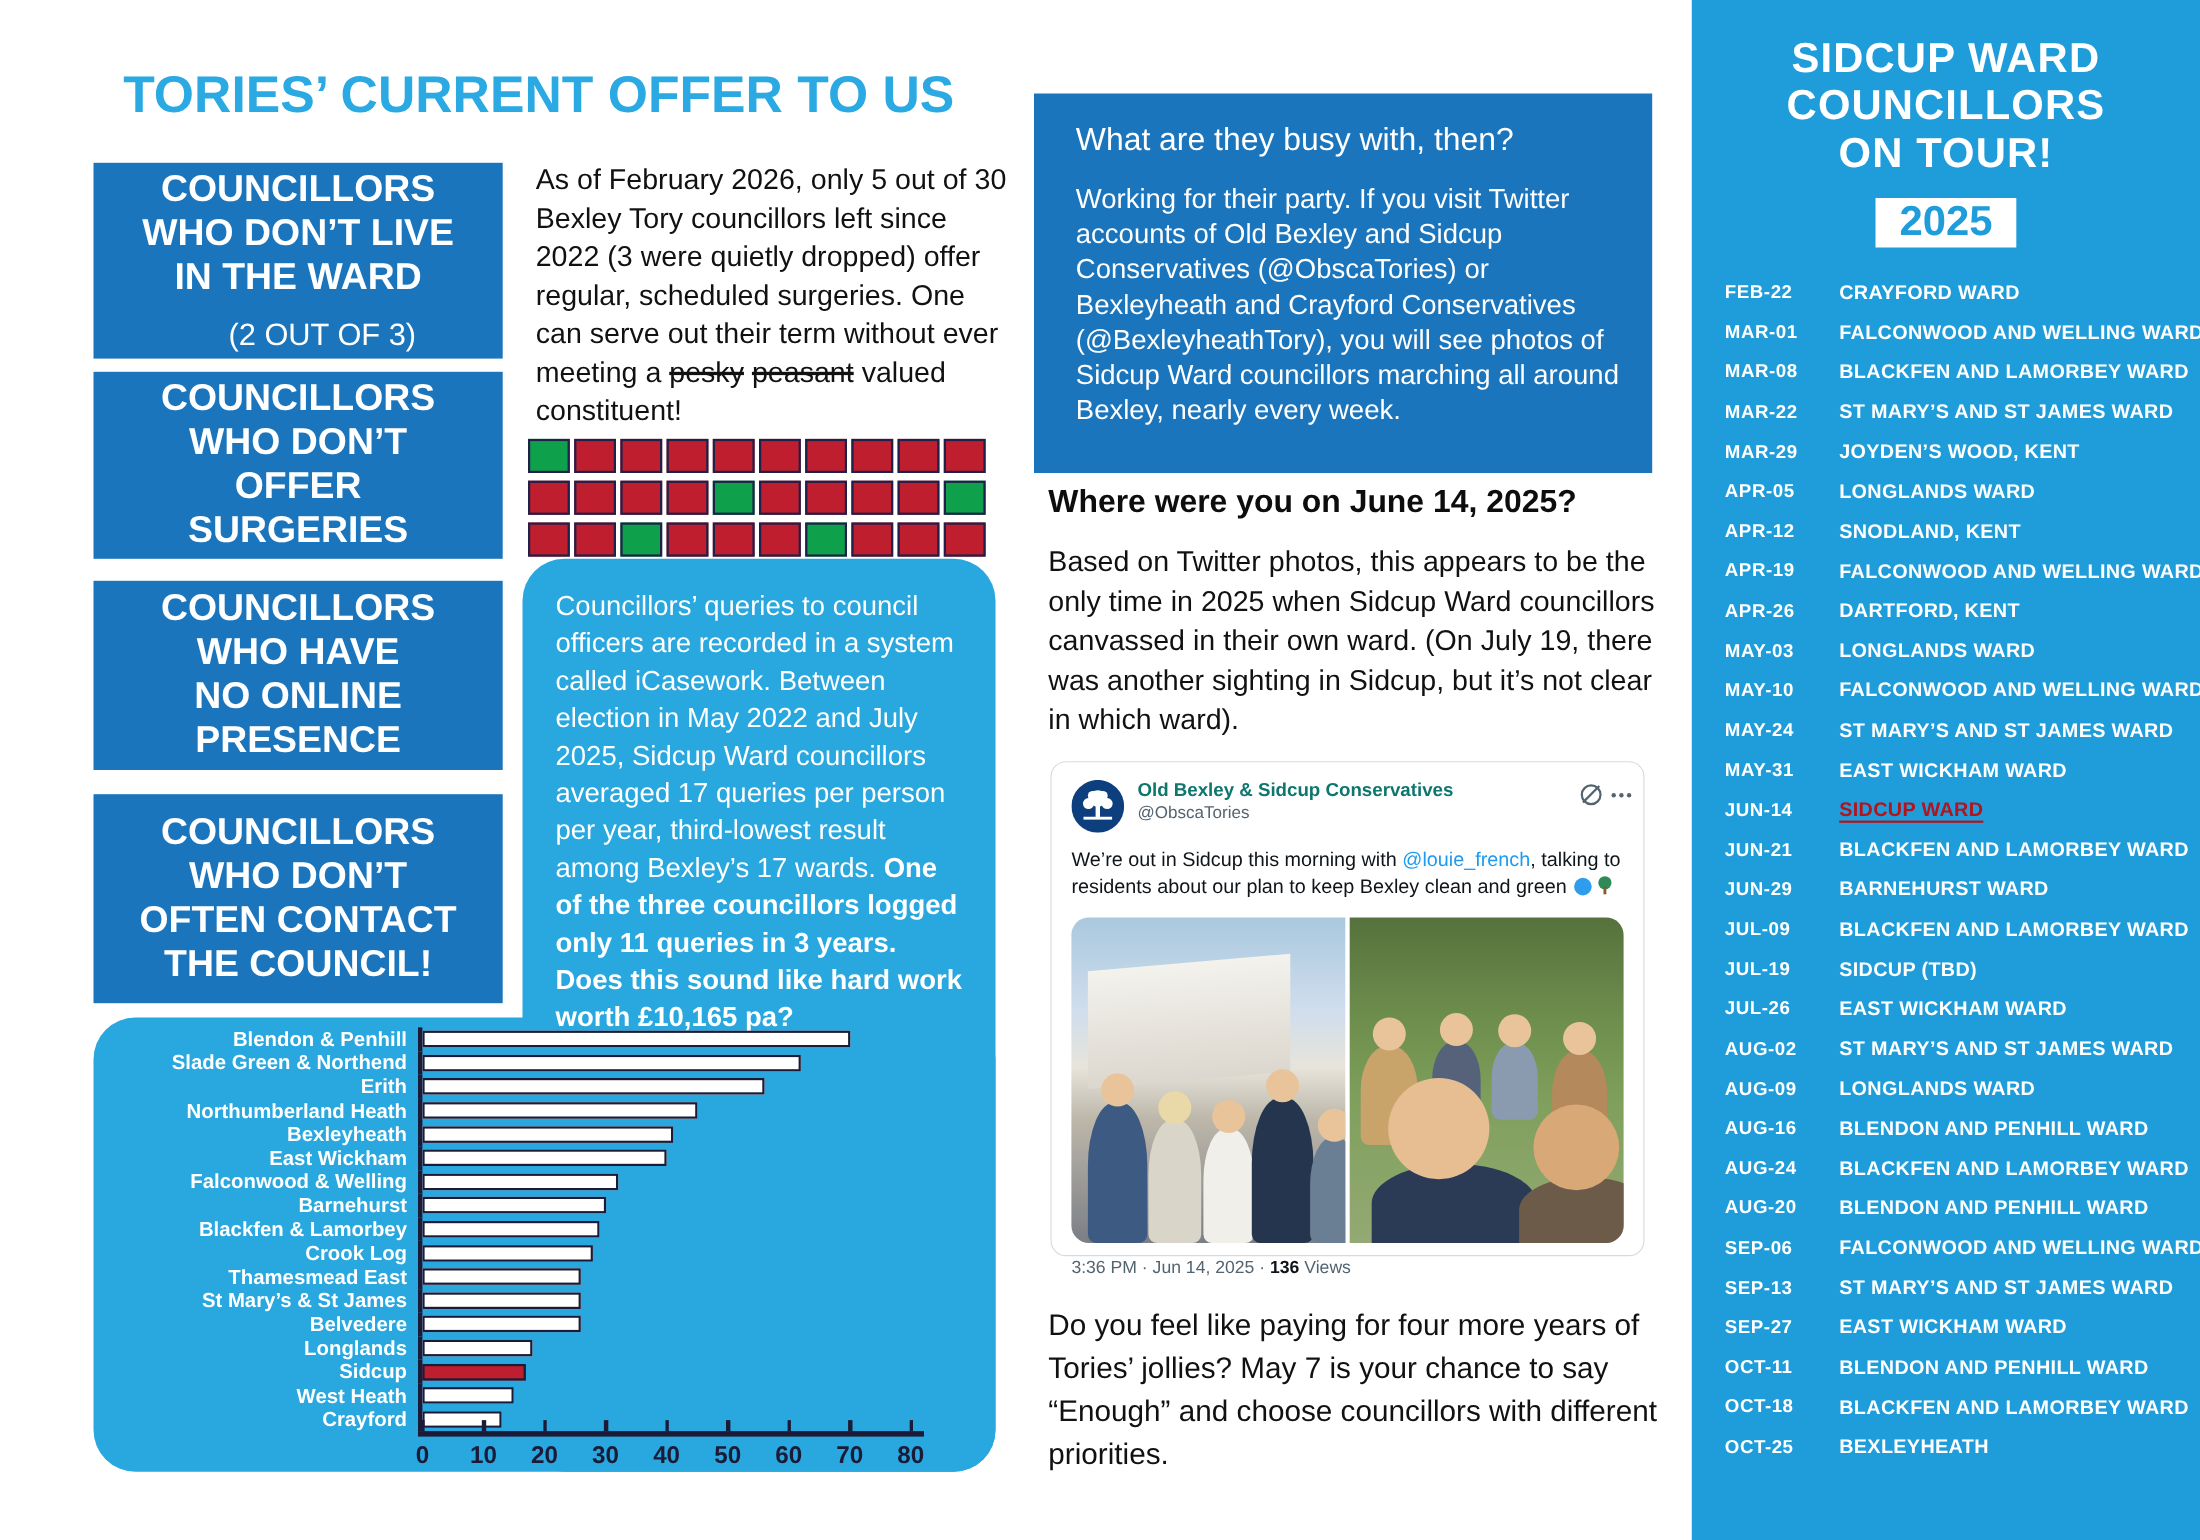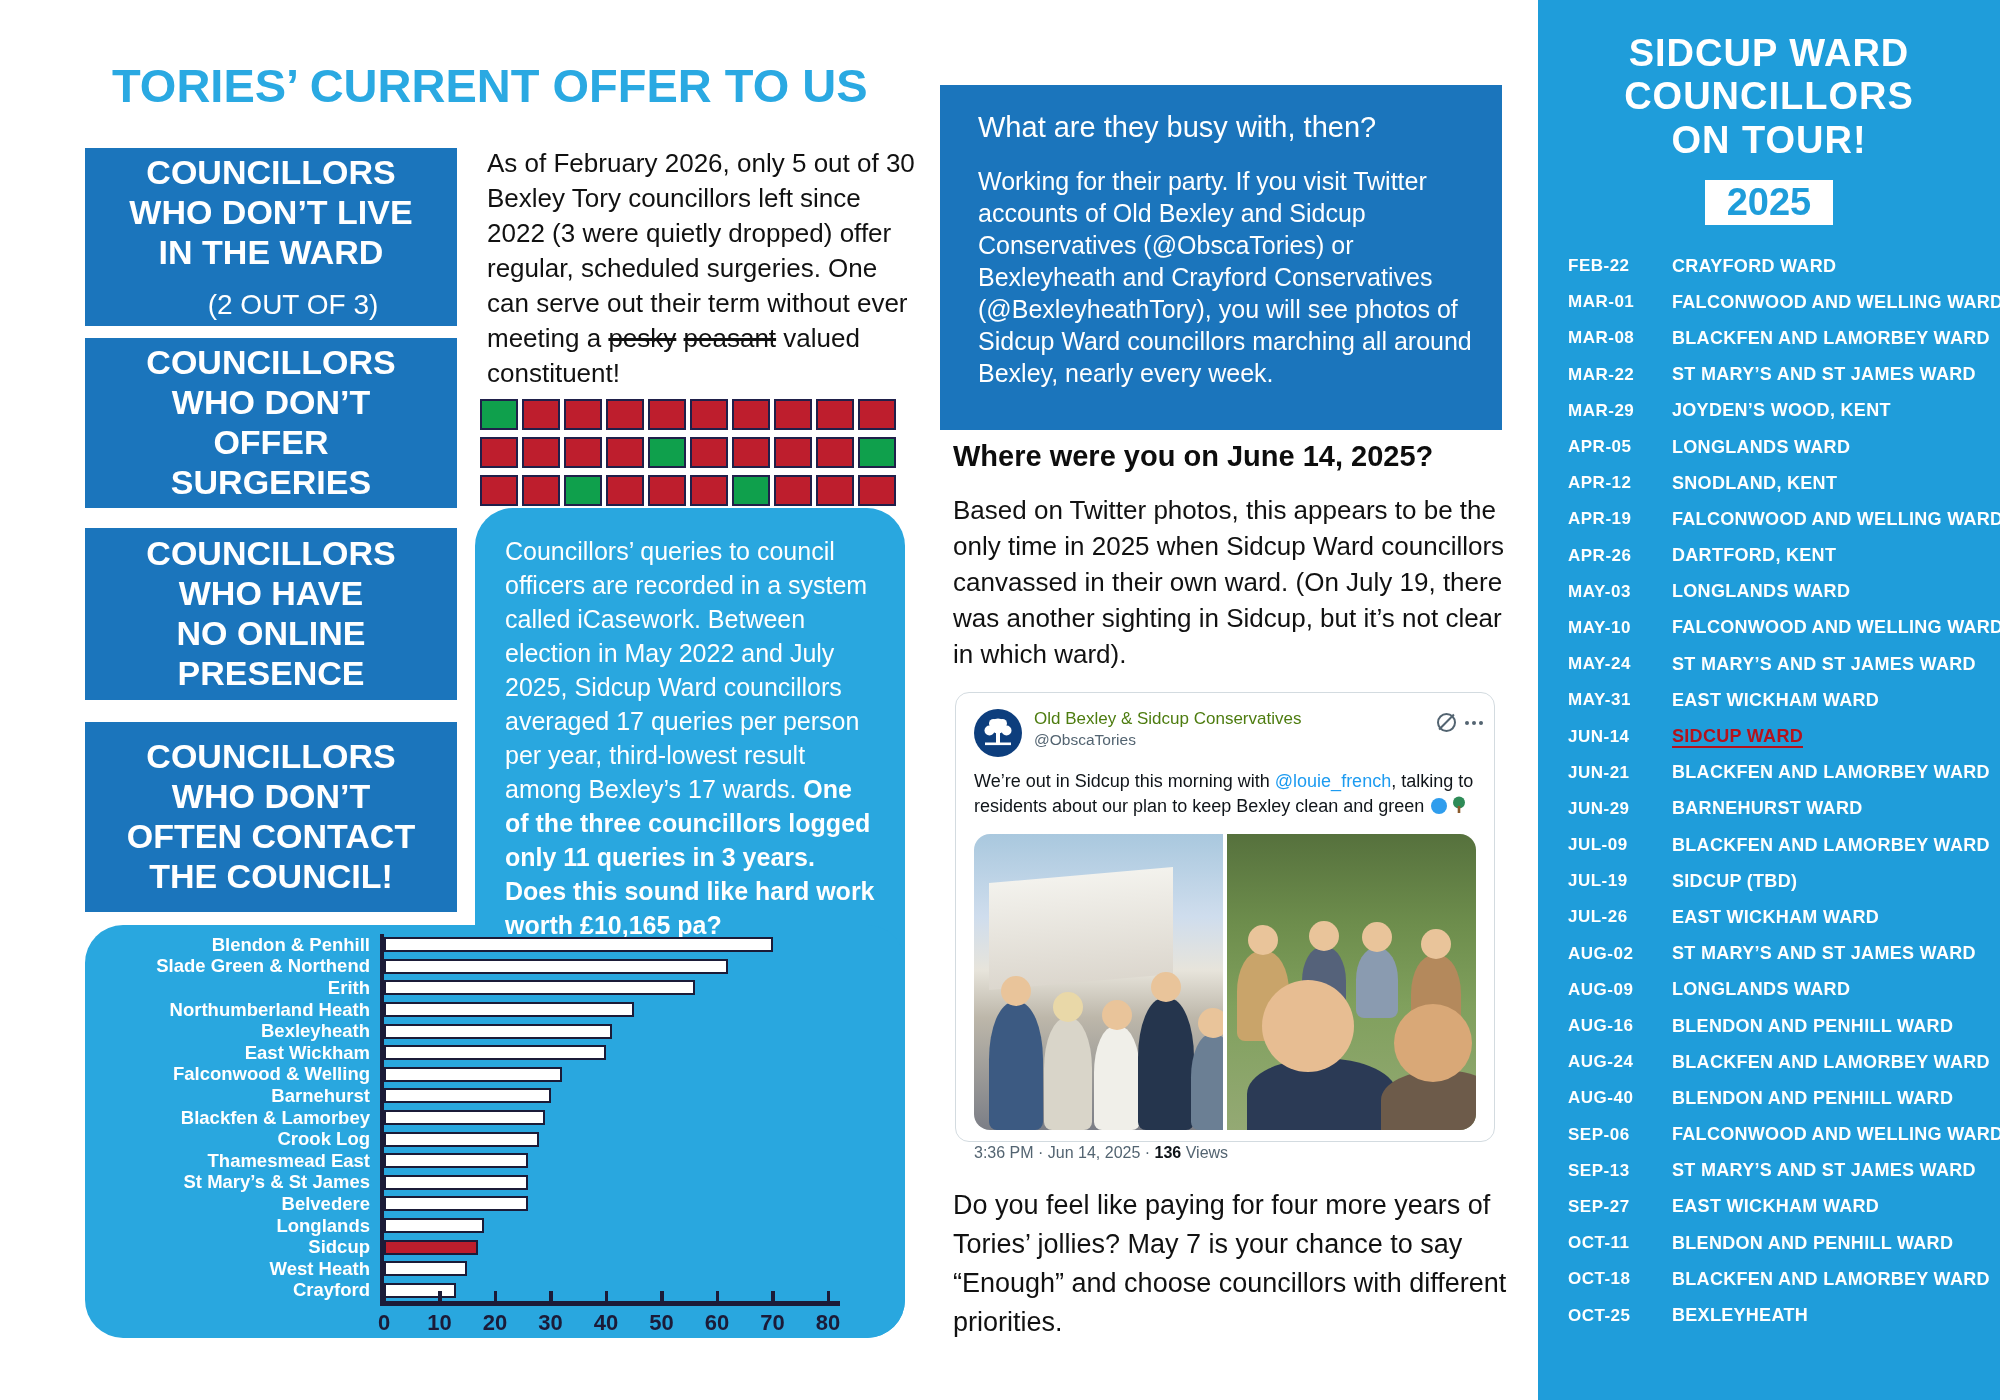--- a/index.html
+++ b/index.html
@@ -50,21 +50,21 @@
   .busybox .bb{position:absolute;left:38px;top:80px;width:494px;font-size:25px;line-height:32px;}
 
   .whereh{position:absolute;left:953px;top:440px;font-size:29px;font-weight:bold;color:#0d0d0d;}
   .wherep{position:absolute;left:953px;top:492px;width:556px;font-size:26px;line-height:36px;color:#111;}
 
   .tweet{position:absolute;left:955px;top:692px;width:540px;height:450px;background:#fff;border:1.5px solid #d3dbe0;
          border-radius:14px;box-sizing:border-box;padding:16px 18px;}
   .thead{display:flex;align-items:flex-start;}
   .avatar{width:48px;height:48px;flex:0 0 48px;}
   .tmeta{margin-left:12px;flex:1;min-width:0;}
-  .tname{font-size:17px;font-weight:normal;color:#4d7c0f;white-space:nowrap;}
+  .tname{font-size:17px;font-weight:bold;color:#0f766e;white-space:nowrap;}
   .thandle{font-size:15.5px;color:#536471;margin-top:2px;}
   .ticons{display:flex;align-items:center;gap:16px;padding-top:4px;}
   .grok{width:15px;height:15px;border:2px solid #536471;border-radius:50%;position:relative;}
   .grok::after{content:"";position:absolute;left:-3px;top:5.5px;width:21px;height:2px;background:#536471;transform:rotate(-45deg);}
   .more{width:4px;height:4px;border-radius:50%;background:#536471;box-shadow:7px 0 0 #536471,-7px 0 0 #536471;}
   .ttext{margin-top:12px;font-size:18px;line-height:25px;color:#0f1419;}
   .ttext .link{color:#1d9bf0;}
   .em-dot{display:inline-block;width:16px;height:16px;border-radius:50%;background:#2f9ded;vertical-align:-2px;margin:0 2px;}
   .em-tree{display:inline-block;vertical-align:-3px;}
   .tphotos{margin-top:12px;display:flex;gap:4px;height:296px;}
@@ -449,21 +449,21 @@
         </div>
         <div class="trow">
           <span class="tdate">AUG-16</span>
           <span class="tward">BLENDON AND PENHILL WARD</span>
         </div>
         <div class="trow">
           <span class="tdate">AUG-24</span>
           <span class="tward">BLACKFEN AND LAMORBEY WARD</span>
         </div>
         <div class="trow">
-          <span class="tdate">AUG-40</span>
+          <span class="tdate">AUG-20</span>
           <span class="tward">BLENDON AND PENHILL WARD</span>
         </div>
         <div class="trow">
           <span class="tdate">SEP-06</span>
           <span class="tward">FALCONWOOD AND WELLING WARD</span>
         </div>
         <div class="trow">
           <span class="tdate">SEP-13</span>
           <span class="tward">ST MARY’S AND ST JAMES WARD</span>
         </div>

